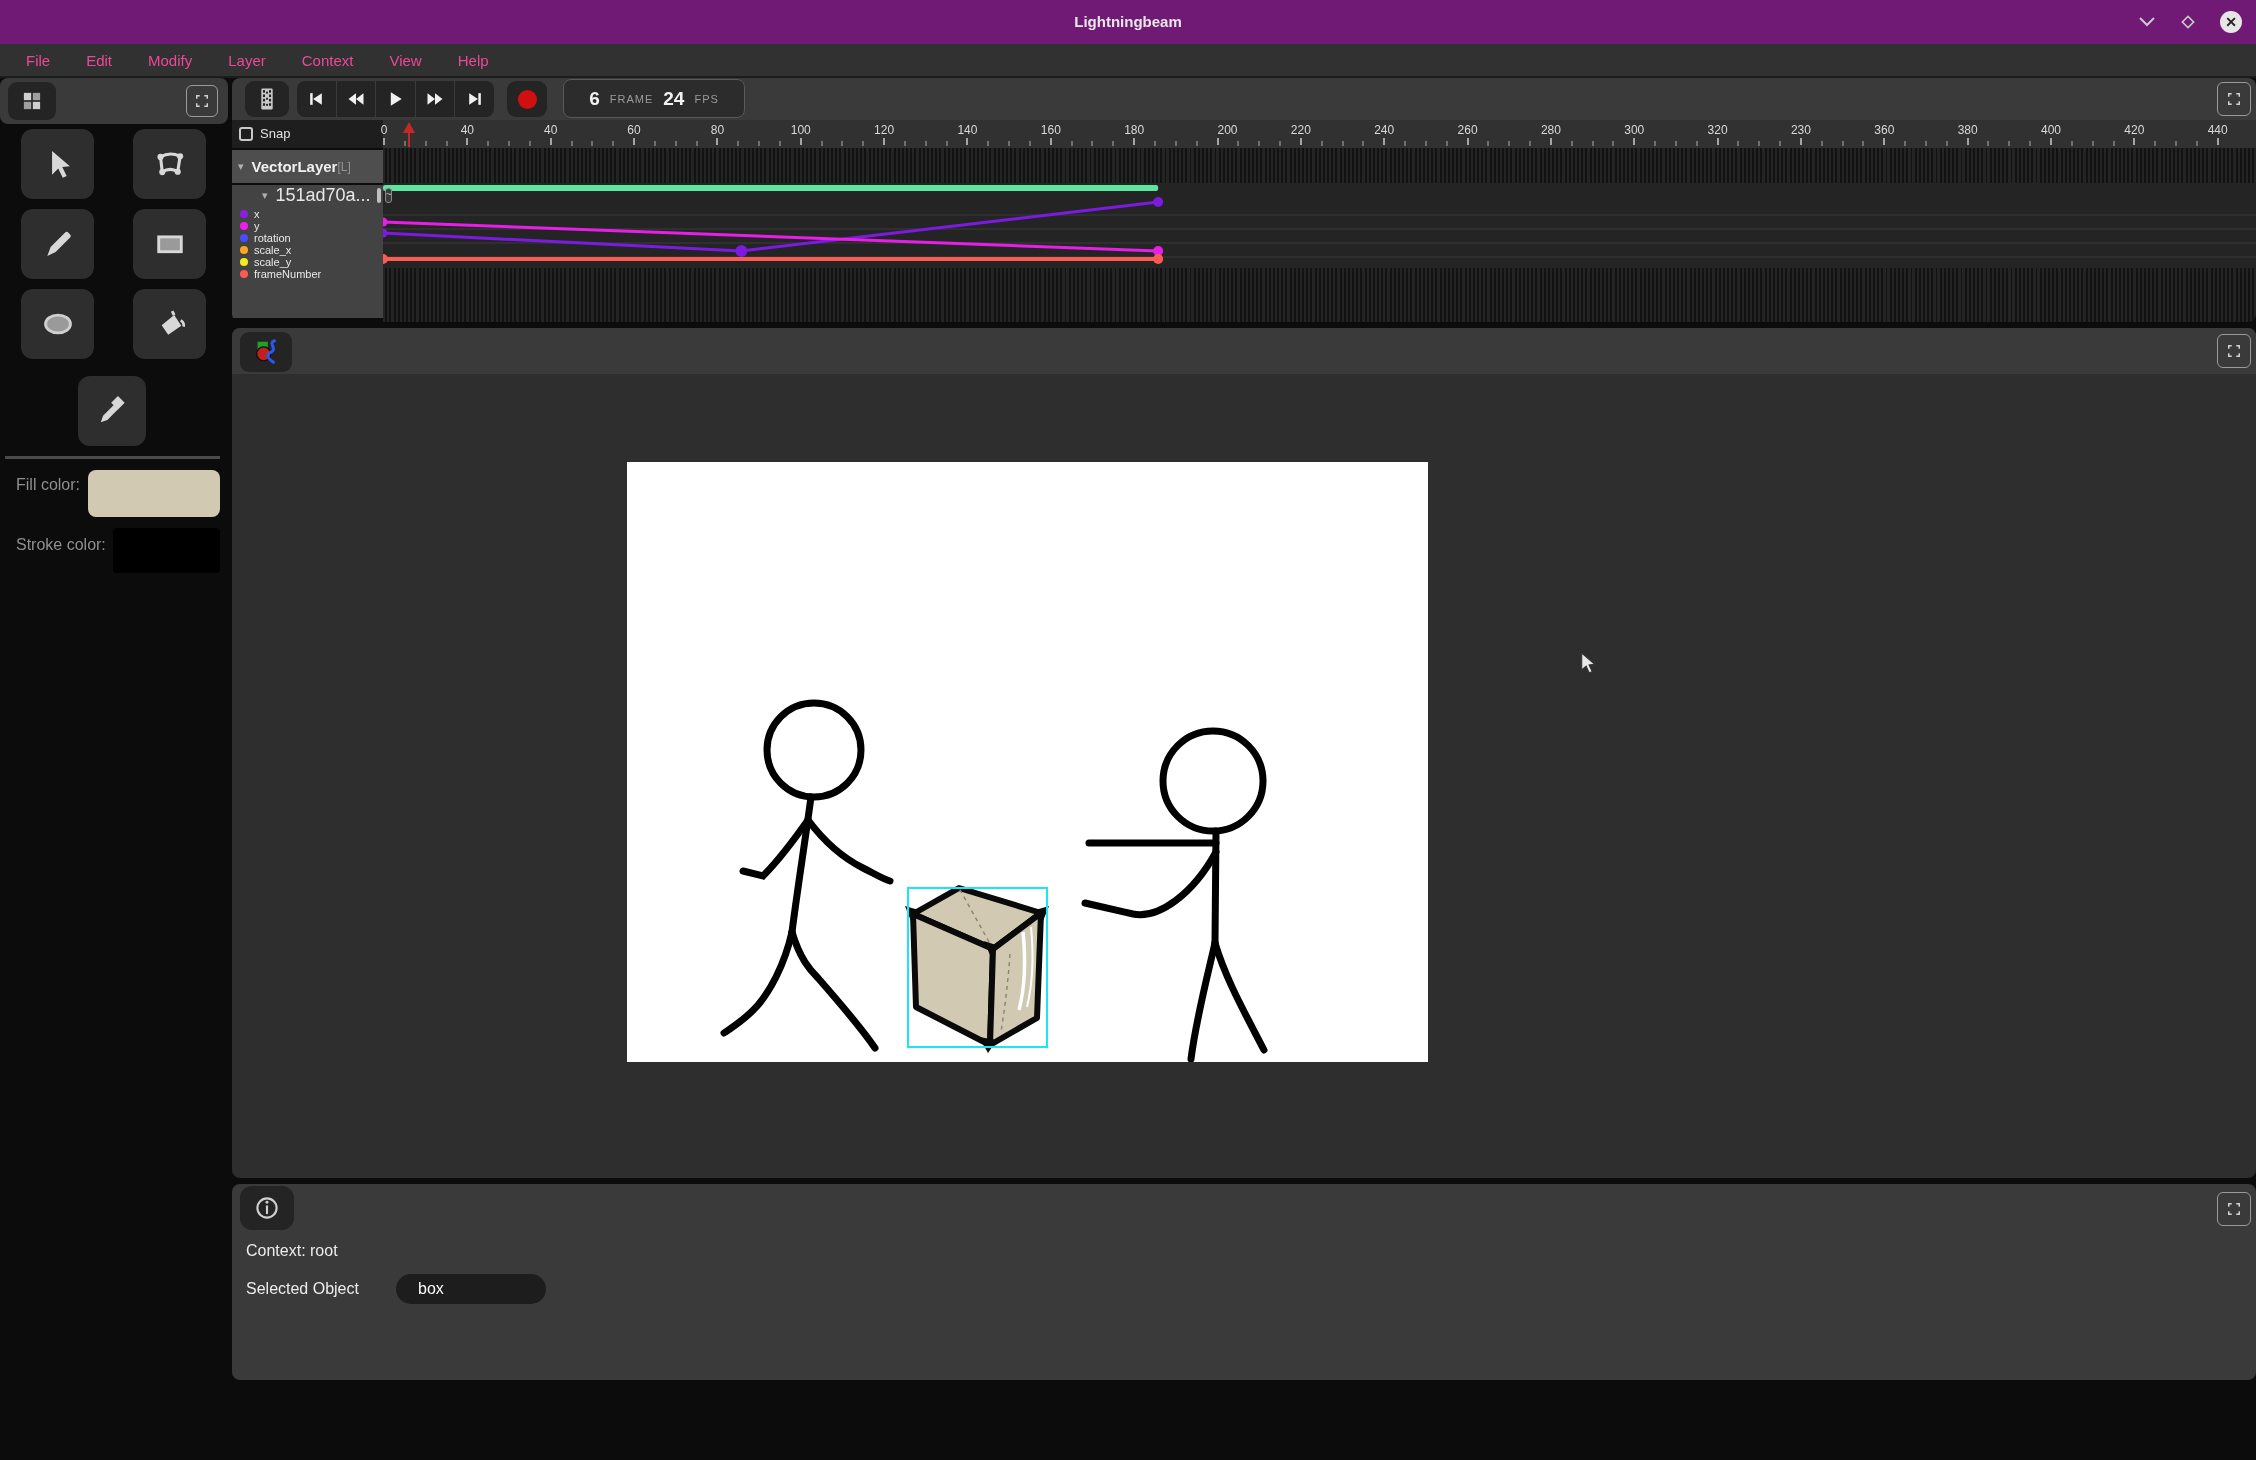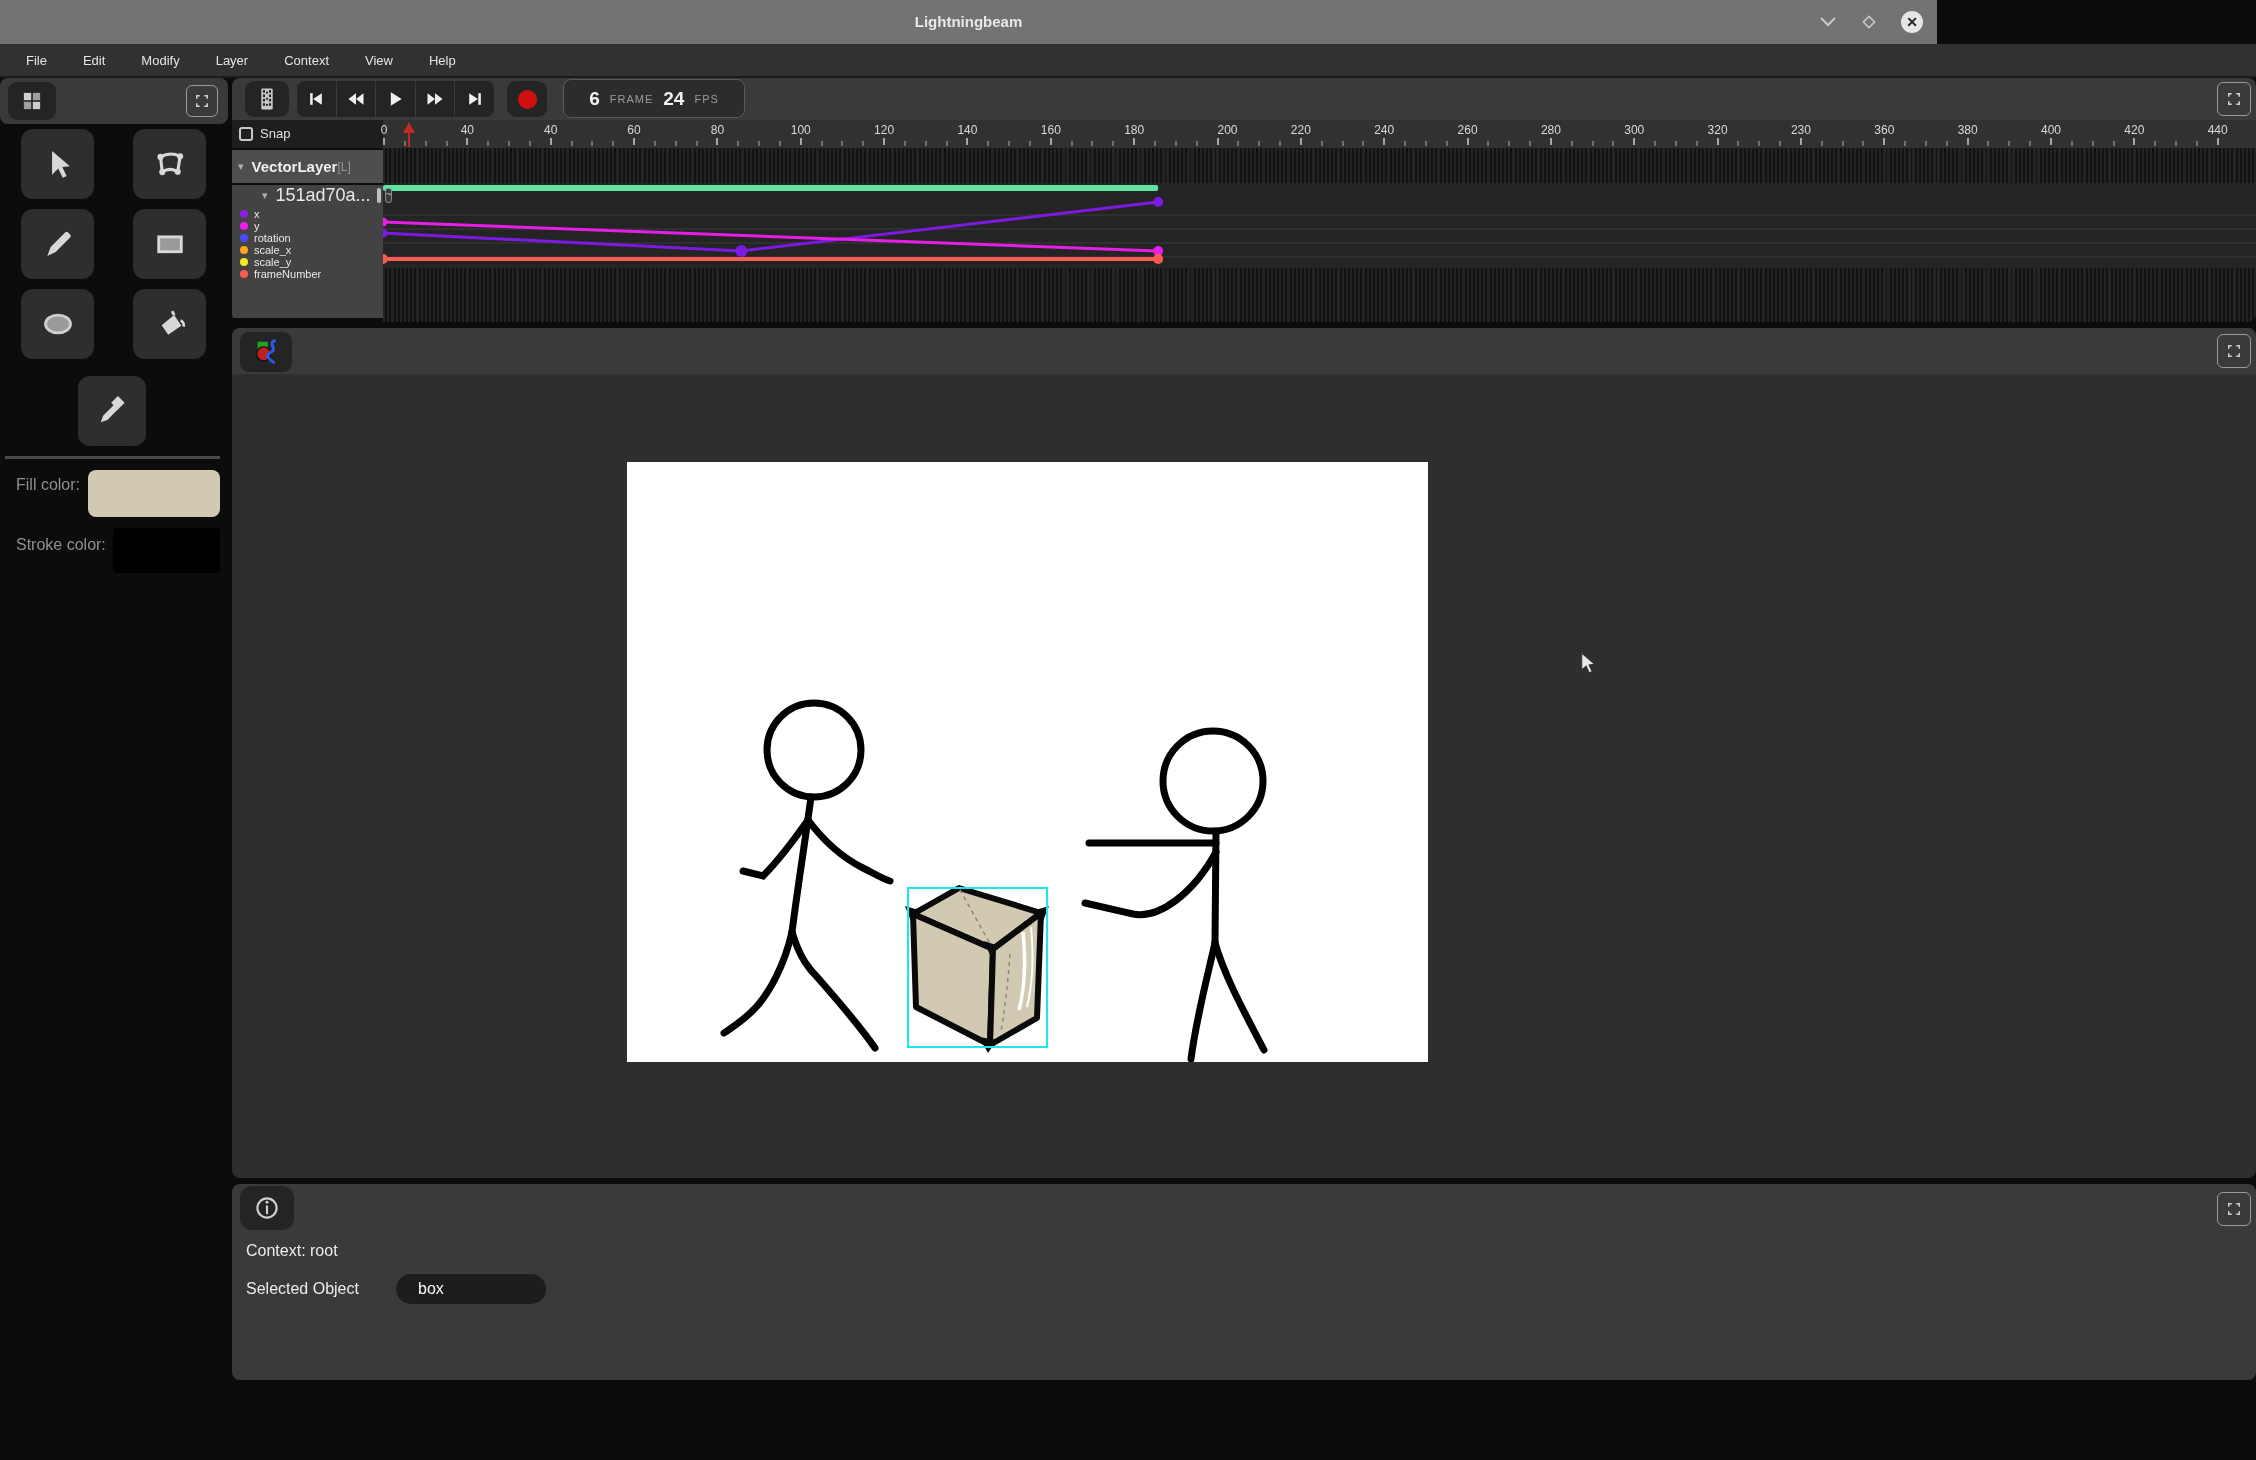--- a/index.html
+++ b/index.html
@@ -1,31 +1,31 @@
 <!DOCTYPE html>
 <html><head>
 <meta charset="utf-8">
 <style>
   * { margin:0; padding:0; box-sizing:border-box; }
   html,body { width:2256px; height:1460px; background:#0c0c0c; overflow:hidden;
               font-family:"Liberation Sans", sans-serif; position:relative; }
   .abs { position:absolute; }
 
   
-  .titlebar { left:0; top:0; width:1937px; height:44px; background:#737373; }
+  .titlebar { left:0; top:0; width:2256px; height:44px; background:#701a75; }
   .title { width:100%; text-align:center; line-height:44px; color:#e8e8e8;
            font-size:15px; font-weight:bold; }
   .winctl { top:0; height:44px; display:flex; align-items:center; gap:24px; right:14px; }
   .close-circle { width:22px; height:22px; border-radius:50%; background:#e6e6e6;
                   display:flex; align-items:center; justify-content:center;
                   color:#222; font-size:14px; font-weight:bold; line-height:22px; }
   .menubar { left:0; top:44px; width:2256px; height:34px; background:#313131;
              border-bottom:2px solid #1c1c1c; display:flex; align-items:center;
              padding-left:12px; gap:8px; }
-  .menu-item { color:#e5e5e5; font-size:13px; padding:4px 14px; }
+  .menu-item { color:#ec4899; font-size:15px; padding:4px 14px; }
 
   
   .panel { background:#3a3a3a; border-radius:8px; }
   .tools-header { left:0; top:78px; width:228px; height:46px; }
   .icon-btn { background:#242424; border-radius:9px; display:flex;
               align-items:center; justify-content:center; }
   .frame-btn { border:1px solid #9a9a9a; border-radius:6px; background:transparent;
                display:flex; align-items:center; justify-content:center; }
 
   

